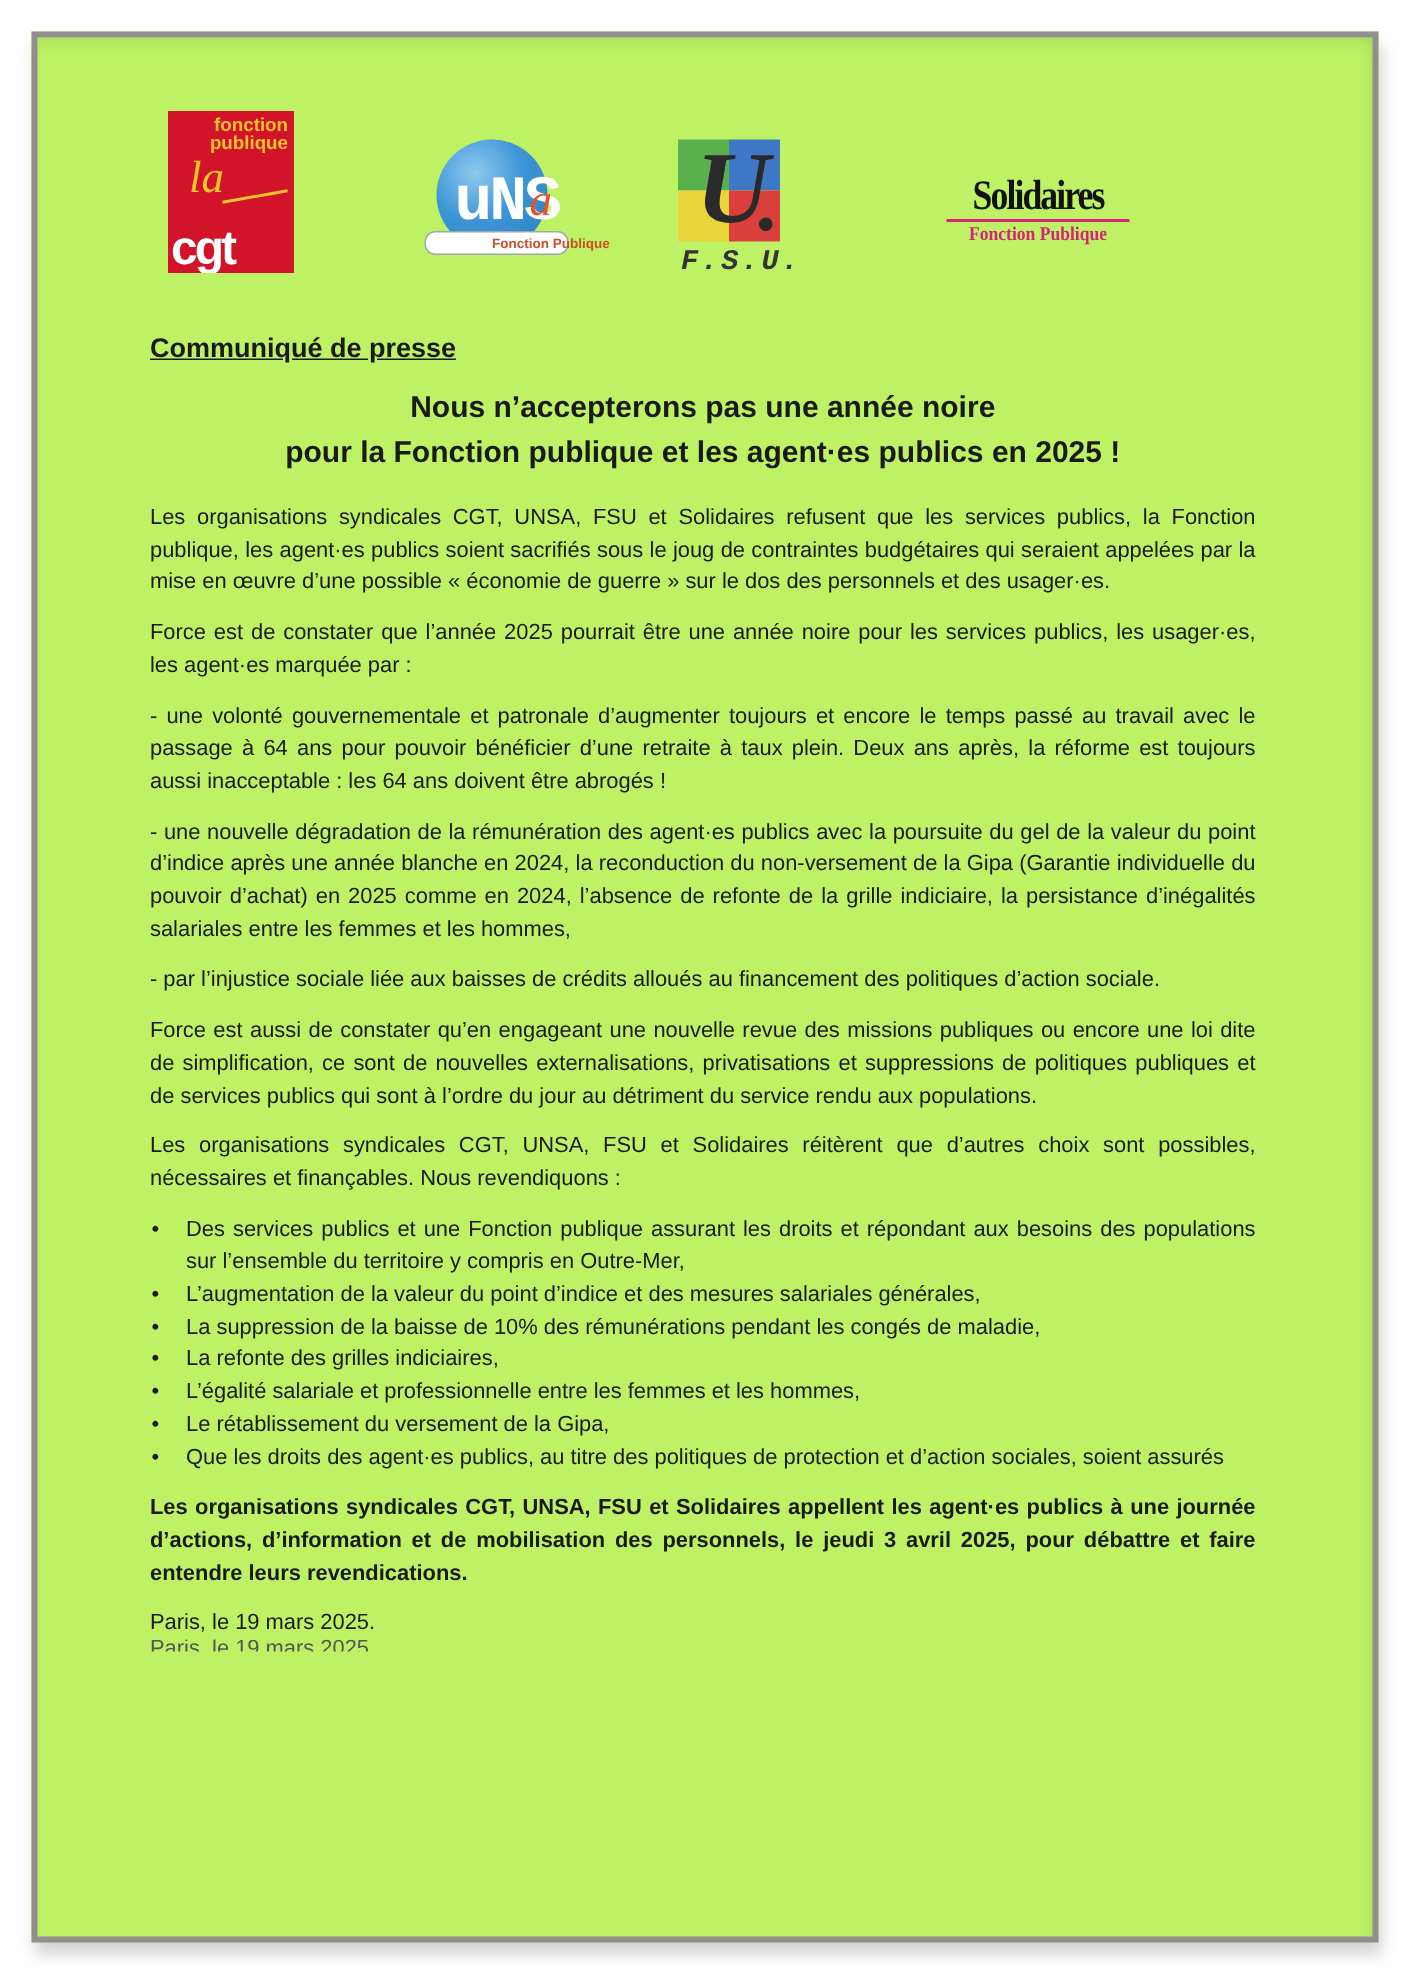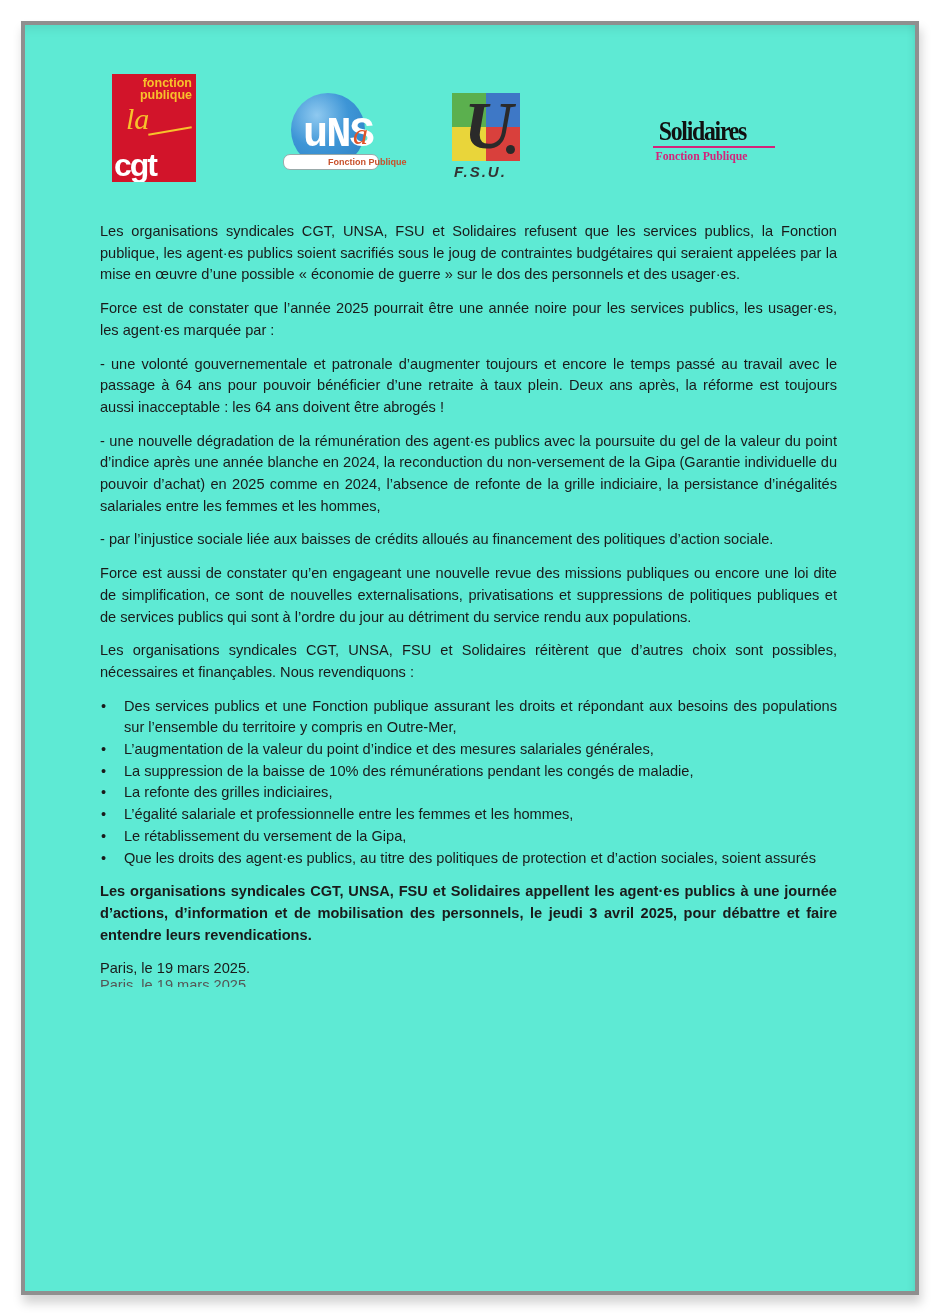--- a/index.html
+++ b/index.html
@@ -14,21 +14,21 @@
       overflow: hidden;
       font-family: "Liberation Sans", sans-serif;
     }
     .page-frame {
       position: absolute;
       left: 21px;
       top: 21px;
       width: 890px;
       height: 1266px;
       border: 4px solid #8f8f8f;
-      background: #5eead4;
+      background: #bef264;
       box-shadow: 2px 8px 10px rgba(0,0,0,0.18), inset 0 10px 12px -8px rgba(0,0,0,0.10), inset -8px 0 10px -8px rgba(0,0,0,0.10);
     }
     .logos {
       position: absolute;
       left: 0; top: 0;
       width: 100%;
       height: 200px;
     }
     .logo { position: absolute; }
 
@@ -128,32 +128,33 @@
       line-height: 80px;
       color: #2a2a2a;
       font-weight: bold;
     }
     .logo-fsu .dot {
       position: absolute; left: 56px; top: 54px; width: 9px; height: 9px;
       border-radius: 50%; background: #2a2a2a;
     }
     .logo-fsu .name {
       position: absolute; left: 4px; top: 72px;
-      font-family: Liberation Sans, sans-serif;
+      font-family: Liberation Mono, monospace;
       font-style: italic;
       font-weight: bold;
-      font-size: 15px;
+      font-size: 19px;
       letter-spacing: 2px;
       color: #333;
     }
 
     
     .logo-solidaires {
-      left: 624px; top: 92px;
+      left: 602px; top: 92px;
       width: 130px; height: 56px;
+      text-align: center;
     }
     .logo-solidaires .name {
       font-family: "Liberation Serif", serif;
       font-weight: bold;
       font-size: 28px;
       line-height: 28px;
       color: #111;
       letter-spacing: -1.5px;
       transform: scaleX(0.85);
       transform-origin: center;
@@ -268,21 +269,26 @@
     </div>
 
     <div class="logo logo-solidaires">
       <div class="name">Solidaires</div>
       <div class="rule"></div>
       <div class="sub">Fonction Publique</div>
     </div>
   </div>
 
   <div class="content">
-
+    <div class="press-label">Communiqué de presse</div>
+
+    <div class="title">
+      <div>Nous n’accepterons pas une année noire</div>
+      <div>pour la Fonction publique et les agent·es publics en 2025 !</div>
+    </div>
 
     <p class="para">Les organisations syndicales CGT, UNSA, FSU et Solidaires refusent que les services publics, la Fonction publique, les agent·es publics soient sacrifiés sous le joug de contraintes budgétaires qui seraient appelées par la mise en œuvre d’une possible « économie de guerre » sur le dos des personnels et des usager·es.</p>
     <p class="para">Force est de constater que l’année 2025 pourrait être une année noire pour les services publics, les usager·es, les agent·es marquée par :</p>
     <p class="para">- une volonté gouvernementale et patronale d’augmenter toujours et encore le temps passé au travail avec le passage à 64 ans pour pouvoir bénéficier d’une retraite à taux plein. Deux ans après, la réforme est toujours aussi inacceptable : les 64 ans doivent être abrogés !</p>
     <p class="para">- une nouvelle dégradation de la rémunération des agent·es publics avec la poursuite du gel de la valeur du point d’indice après une année blanche en 2024, la reconduction du non-versement de la Gipa (Garantie individuelle du pouvoir d’achat) en 2025 comme en 2024, l’absence de refonte de la grille indiciaire, la persistance d’inégalités salariales entre les femmes et les hommes,</p>
     <p class="para">- par l’injustice sociale liée aux baisses de crédits alloués au financement des politiques d’action sociale.</p>
     <p class="para">Force est aussi de constater qu’en engageant une nouvelle revue des missions publiques ou encore une loi dite de simplification, ce sont de nouvelles externalisations, privatisations et suppressions de politiques publiques et de services publics qui sont à l’ordre du jour au détriment du service rendu aux populations.</p>
     <p class="para">Les organisations syndicales CGT, UNSA, FSU et Solidaires réitèrent que d’autres choix sont possibles, nécessaires et finançables. Nous revendiquons :</p>
 
     <ul class="demands">

